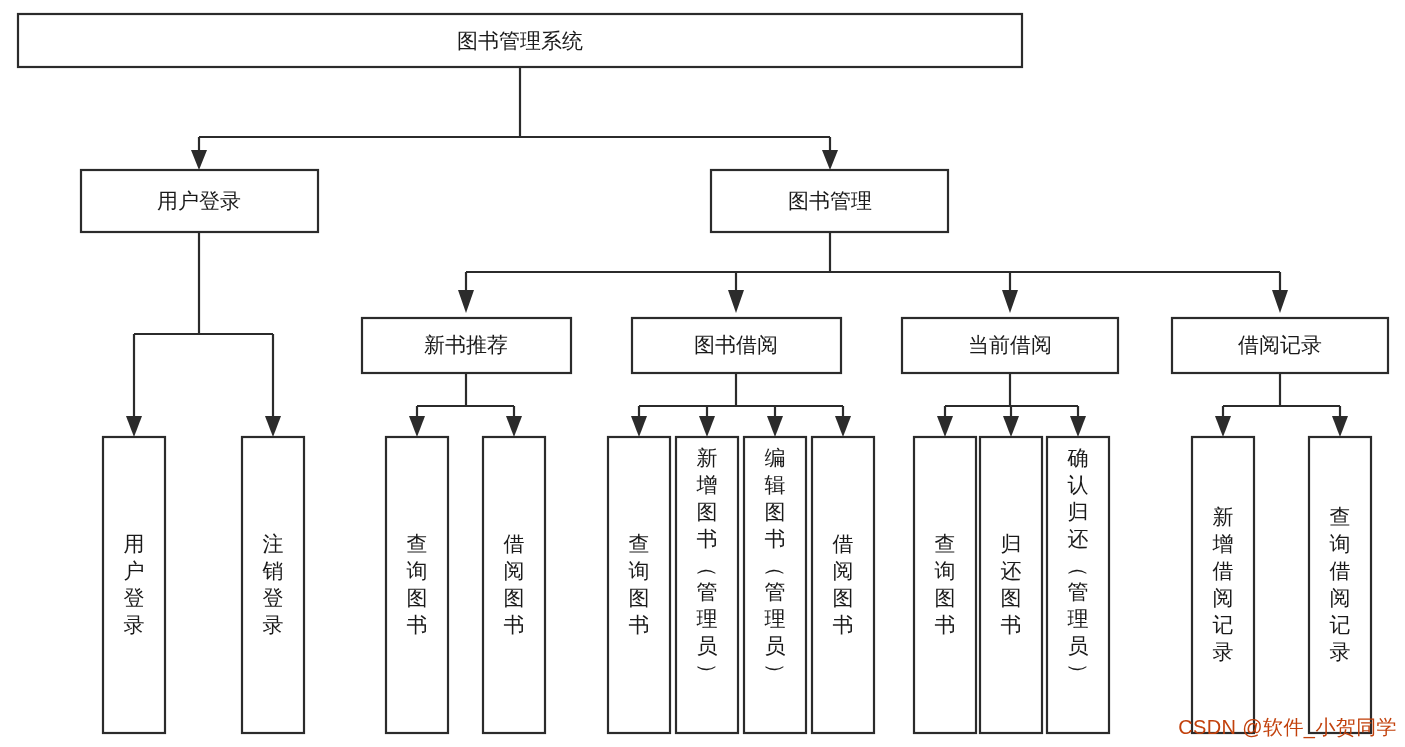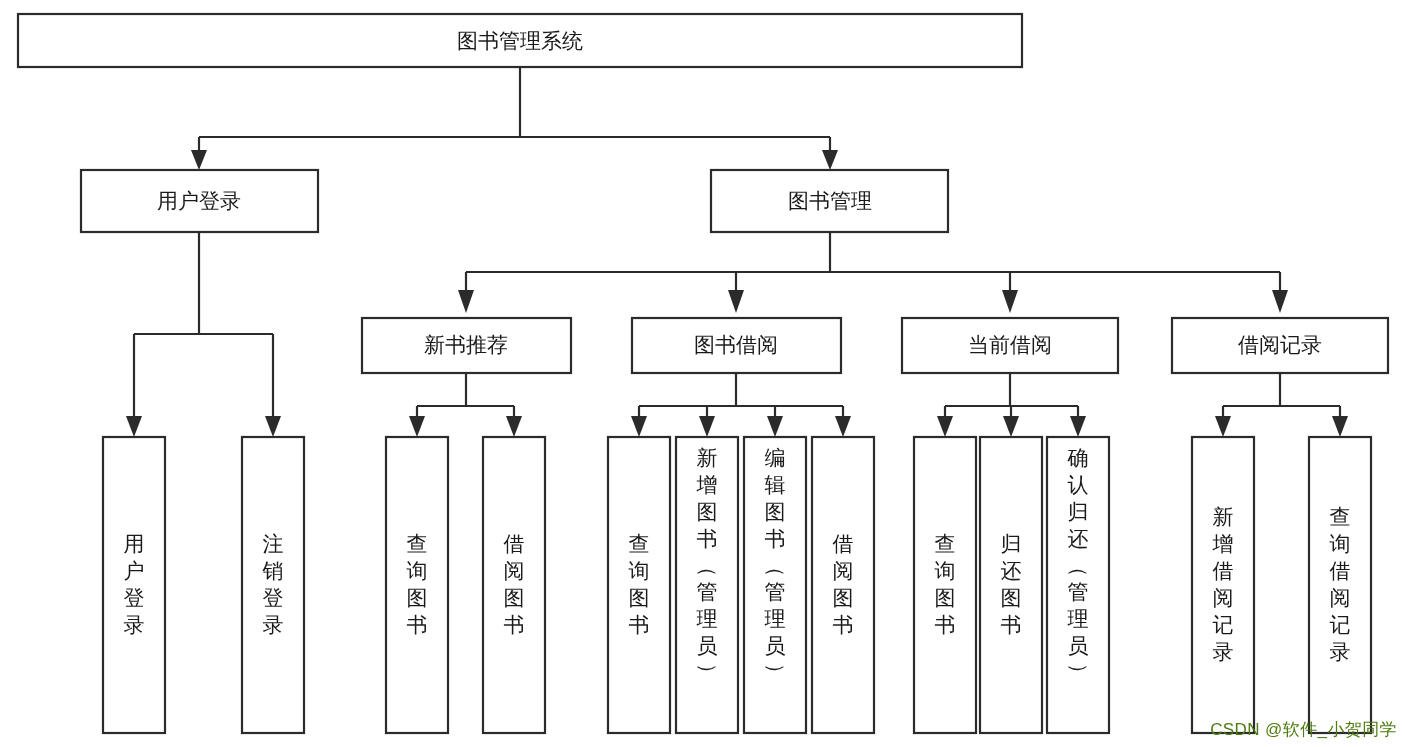--- a/index.html
+++ b/index.html
@@ -70,22 +70,22 @@
   }
   .leaf-label span.paren {
     display: block;
     transform: rotate(90deg);
   }
   .watermark {
     position: absolute;
     right: 8px;
     bottom: 6px;
     font-family: "Liberation Sans", "DejaVu Sans", sans-serif;
-    font-size: 17px;
-    color: #4d7c0f;
+    font-size: 20px;
+    color: #c2410c;
     letter-spacing: 0.4px;
     white-space: nowrap;
     user-select: none;
   }
 </style>
 </head>
 <body>
 
 <div id="diagram-root">
 

